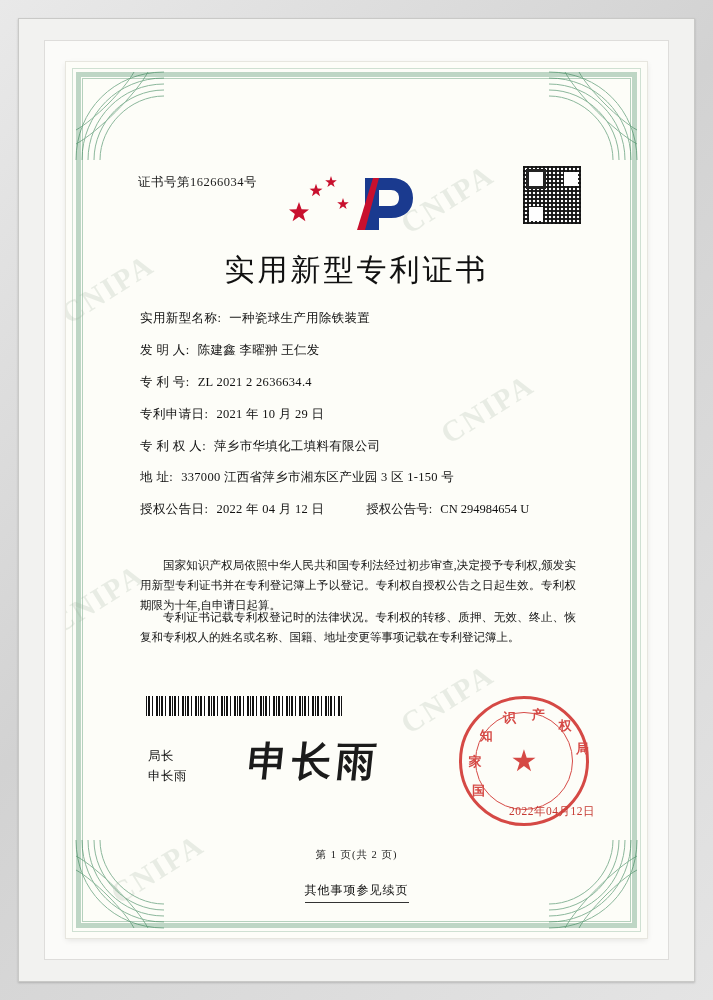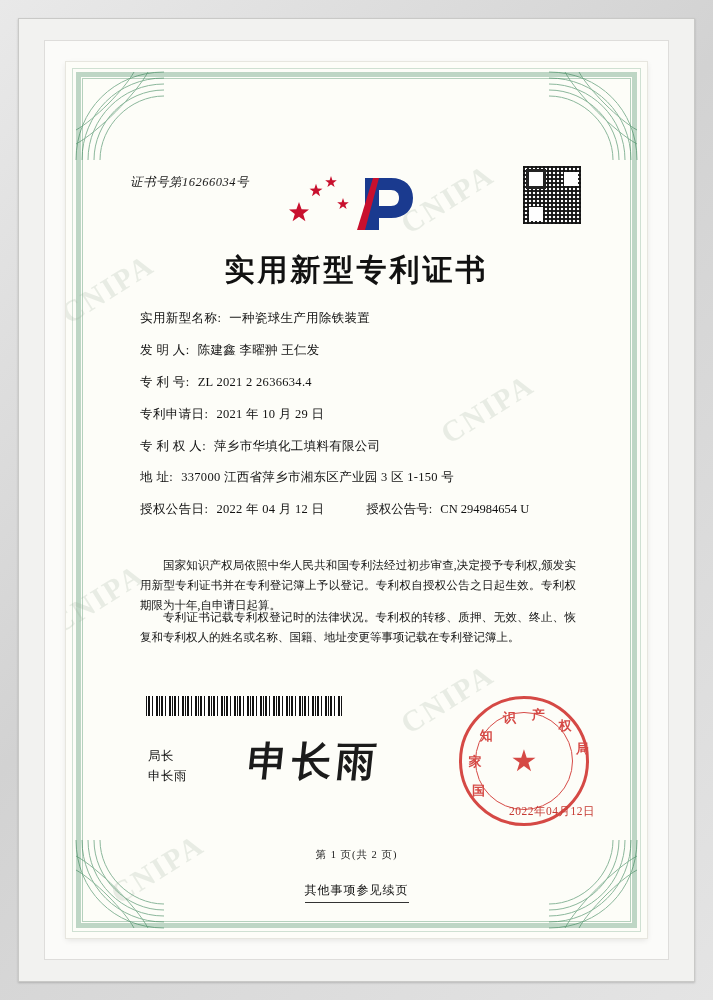--- a/index.html
+++ b/index.html
@@ -89,26 +89,25 @@
     letter-spacing: 2px;
     transform: rotate(-32deg);
     white-space: nowrap;
     pointer-events: none;
     font-family: "Liberation Serif", serif;
   }
 
   
   .cert-no {
     position: absolute;
-    left: 64px; top: 112px;
+    left: 72px; top: 112px;
     font-size: 12.5px;
     color: #1a1a1a;
     letter-spacing: .5px;
     font-family: "Liberation Serif", serif;
-    font-style: italic;
   }
   .qr {
     position: absolute;
     right: 66px; top: 104px;
     width: 58px; height: 58px;
     background:
       repeating-linear-gradient(90deg,#111 0 2px, #fff 2px 4px),
       repeating-linear-gradient(0deg,#111 0 2px, #fff 2px 4px);
     background-blend-mode: multiply;
     opacity: .92;
@@ -127,21 +126,21 @@
     transform: translateX(-50%);
     width: 140px; height: 72px;
   }
 
   .main-title {
     position: absolute;
     left: 0; right: 0;
     top: 188px;
     text-align: center;
     font-size: 30px;
-    font-weight: bold;
+    font-weight: normal;
     letter-spacing: 3px;
     color: #111;
     font-family: "Liberation Serif", serif;
   }
 
   
   .fields {
     position: absolute;
     left: 74px;
     top: 248px;

